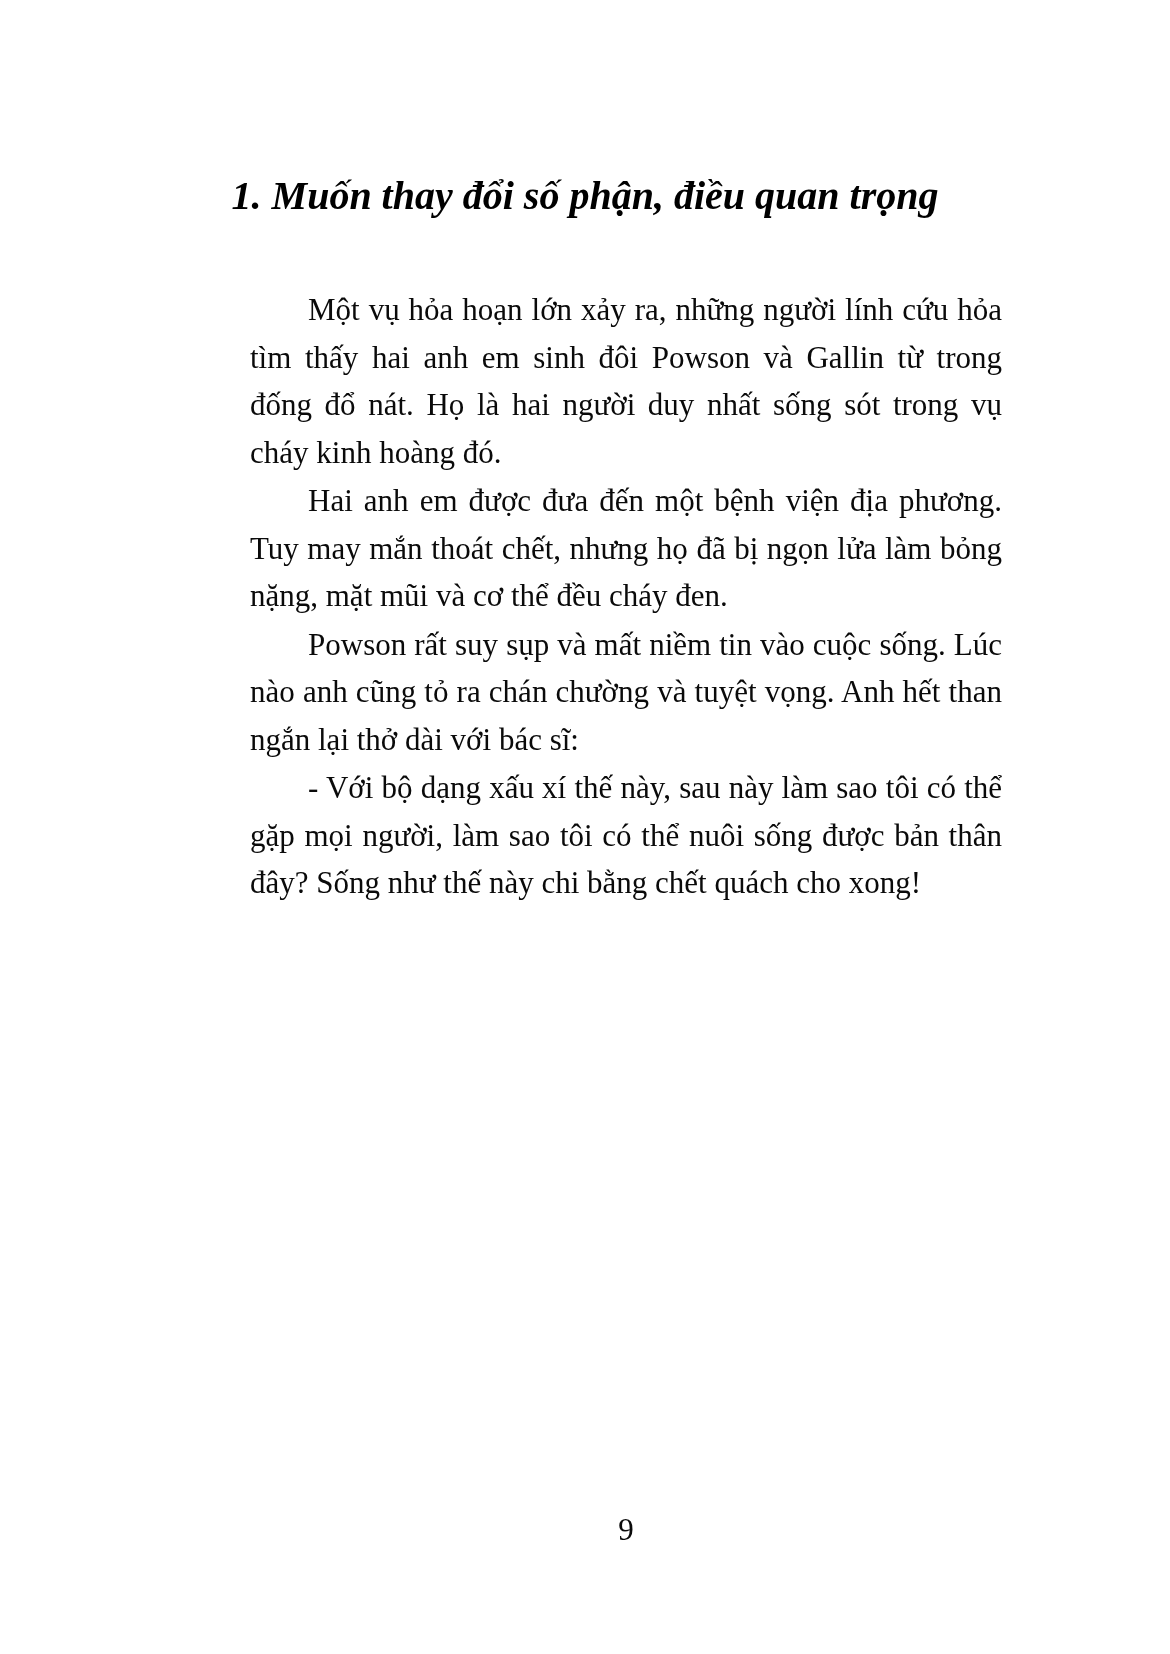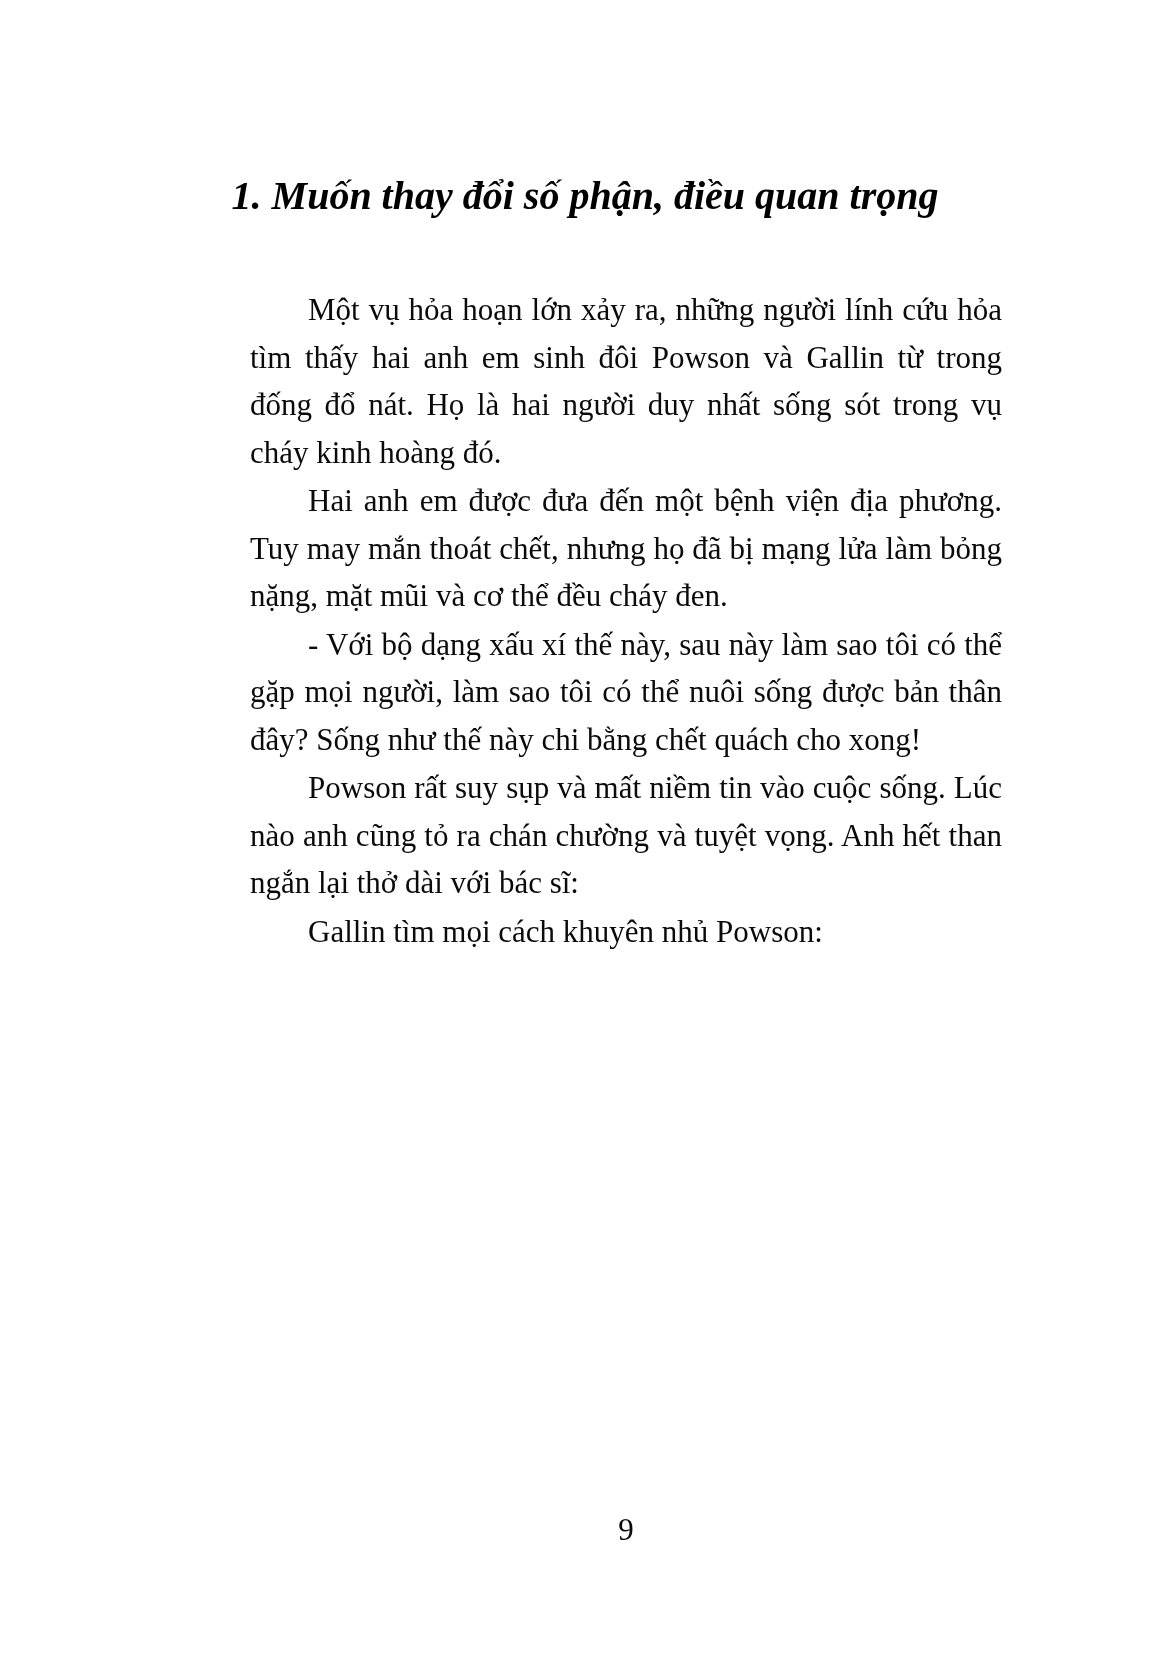--- a/index.html
+++ b/index.html
@@ -51,21 +51,20 @@
 <body>
 
 <div class="book-page">
 
   <h1 class="chapter-title">
     <span class="title-line">1. Muốn thay đổi số phận, điều quan trọng</span>
   </h1>
 
   <div class="body-text">
     <p>Một vụ hỏa hoạn lớn xảy ra, những người lính cứu hỏa tìm thấy hai anh em sinh đôi Powson và Gallin từ trong đống đổ nát. Họ là hai người duy nhất sống sót trong vụ cháy kinh hoàng đó.</p>
-    <p>Hai anh em được đưa đến một bệnh viện địa phương. Tuy may mắn thoát chết, nhưng họ đã bị mạng lửa làm bỏng nặng, mặt mũi và cơ thể đều cháy đen.</p>
+    <p>Hai anh em được đưa đến một bệnh viện địa phương. Tuy may mắn thoát chết, nhưng họ đã bị ngọn lửa làm bỏng nặng, mặt mũi và cơ thể đều cháy đen.</p>
+    <p>Powson rất suy sụp và mất niềm tin vào cuộc sống. Lúc nào anh cũng tỏ ra chán chường và tuyệt vọng. Anh hết than ngắn lại thở dài với bác sĩ:</p>
     <p>- Với bộ dạng xấu xí thế này, sau này làm sao tôi có thể gặp mọi người, làm sao tôi có thể nuôi sống được bản thân đây? Sống như thế này chi bằng chết quách cho xong!</p>
-    <p>Powson rất suy sụp và mất niềm tin vào cuộc sống. Lúc nào anh cũng tỏ ra chán chường và tuyệt vọng. Anh hết than ngắn lại thở dài với bác sĩ:</p>
-    <p>Gallin tìm mọi cách khuyên nhủ Powson:</p>
   </div>
 
   <div class="page-footer">9</div>
 
 </div>
 
 </body></html>

